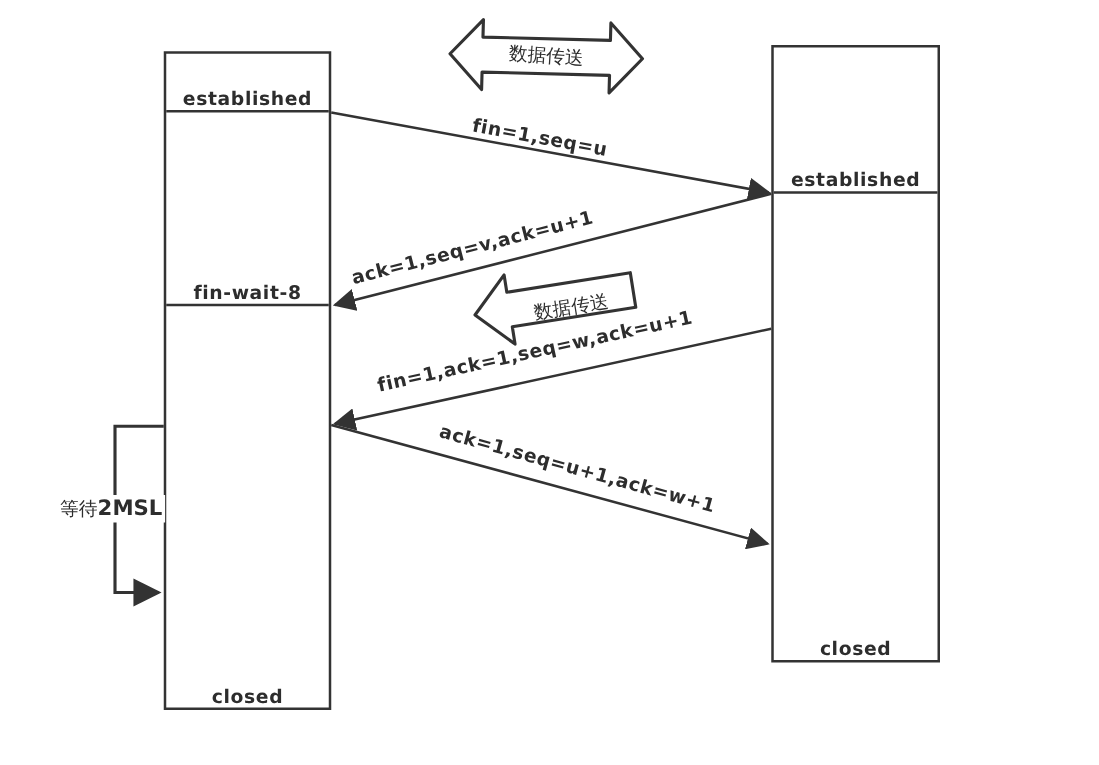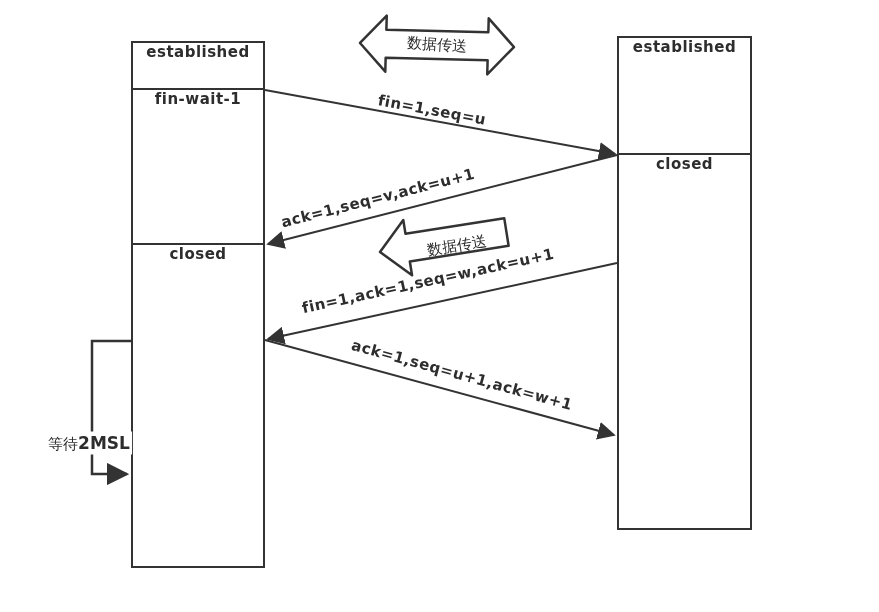--- a/index.html
+++ b/index.html
@@ -23,21 +23,21 @@
     display: flex;
     flex-direction: column;
     box-sizing: border-box;
   }
   .col-left  { left: 131px; top: 41px;  width: 134px; height: 527px; }
   .col-right { left: 617px; top: 36px;  width: 135px; height: 494px; }
   .cell {
     box-sizing: border-box;
     border-bottom: 2.5px solid #333333;
     display: flex;
-    align-items: flex-start;
+    align-items: flex-end;
     justify-content: center;
     font-size: 15px;
     font-weight: 700;
     letter-spacing: 0.5px;
   }
   .cell:last-child { border-bottom: none; flex: 1; }
   .arrow-layer {
     position: absolute;
     left: 0; top: 0;
     width: 879px; height: 612px;
@@ -58,35 +58,34 @@
     transform-origin: center center;
   }
   .wait-label {
     position: absolute;
     left: 89px; top: 407px;
     transform: translate(-50%, -50%);
     background: #ffffff;
     padding: 1px 2px;
     font-size: 15px;
     white-space: nowrap;
-    margin-top: 36px;
   }
   .wait-label .bold { font-weight: 700; font-size: 17px; }
 </style>
 </head>
 <body>
 
 <div class="canvas">
 
   <div class="col col-left">
     <div class="cell" style="height:47px">
         <span>established</span>
       </div>
     <div class="cell" style="height:155px">
-        <span>fin-wait-1</span>
+        <span>fin-wait-8</span>
       </div>
     <div class="cell">
         <span>closed</span>
       </div>
   </div>
 
   <div class="col col-right">
     <div class="cell" style="height:117px">
         <span>established</span>
       </div>

